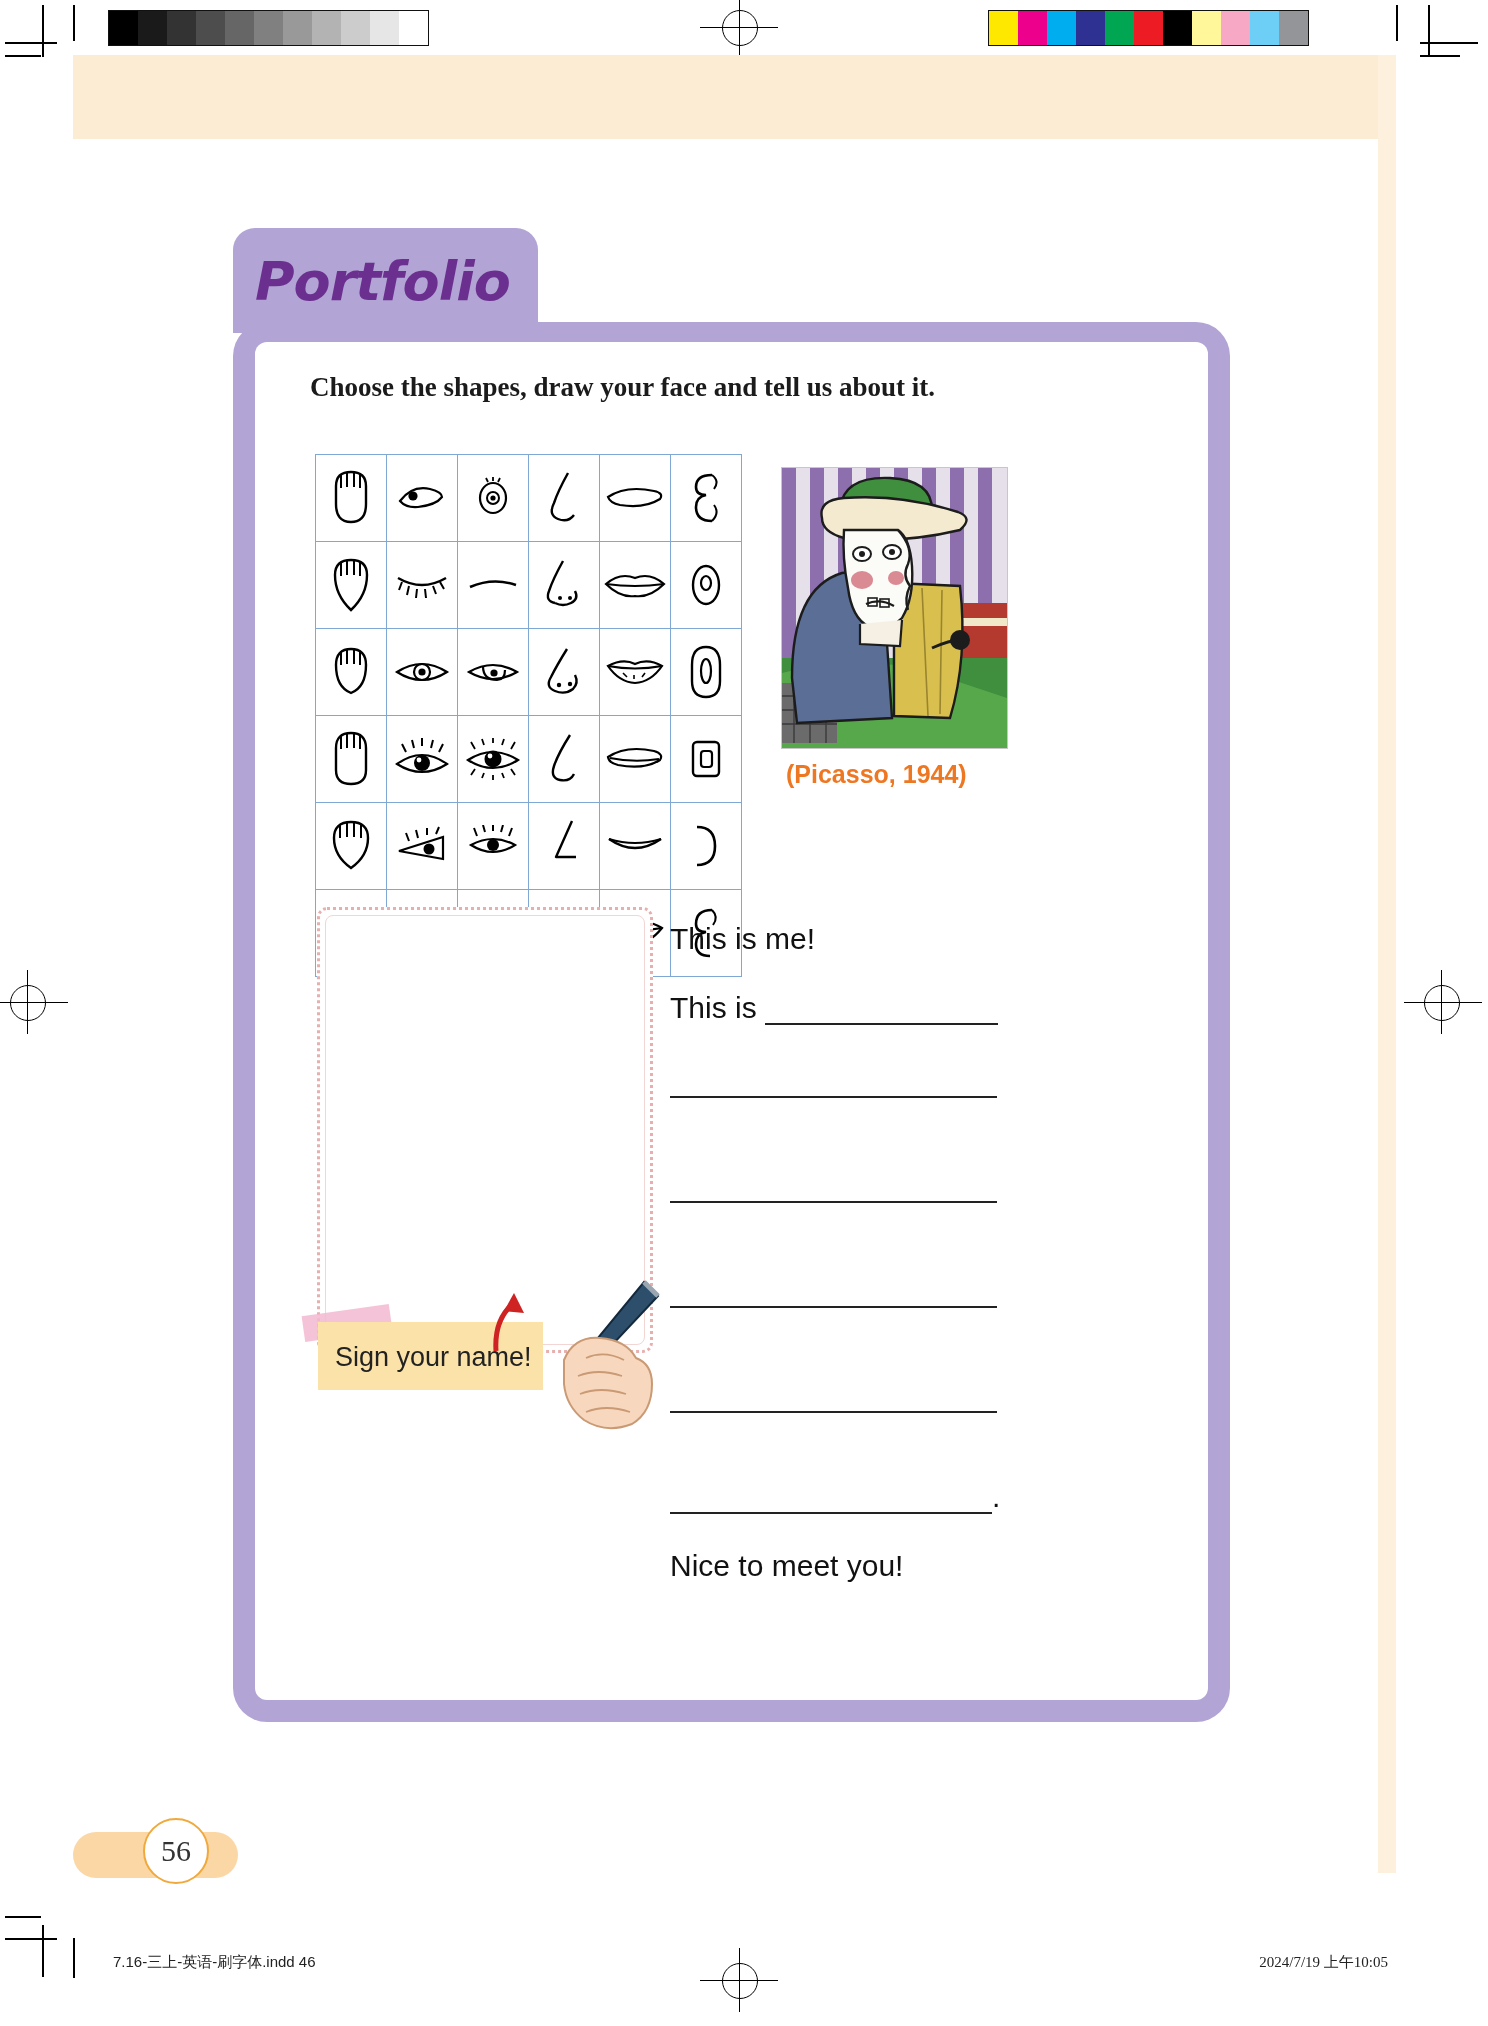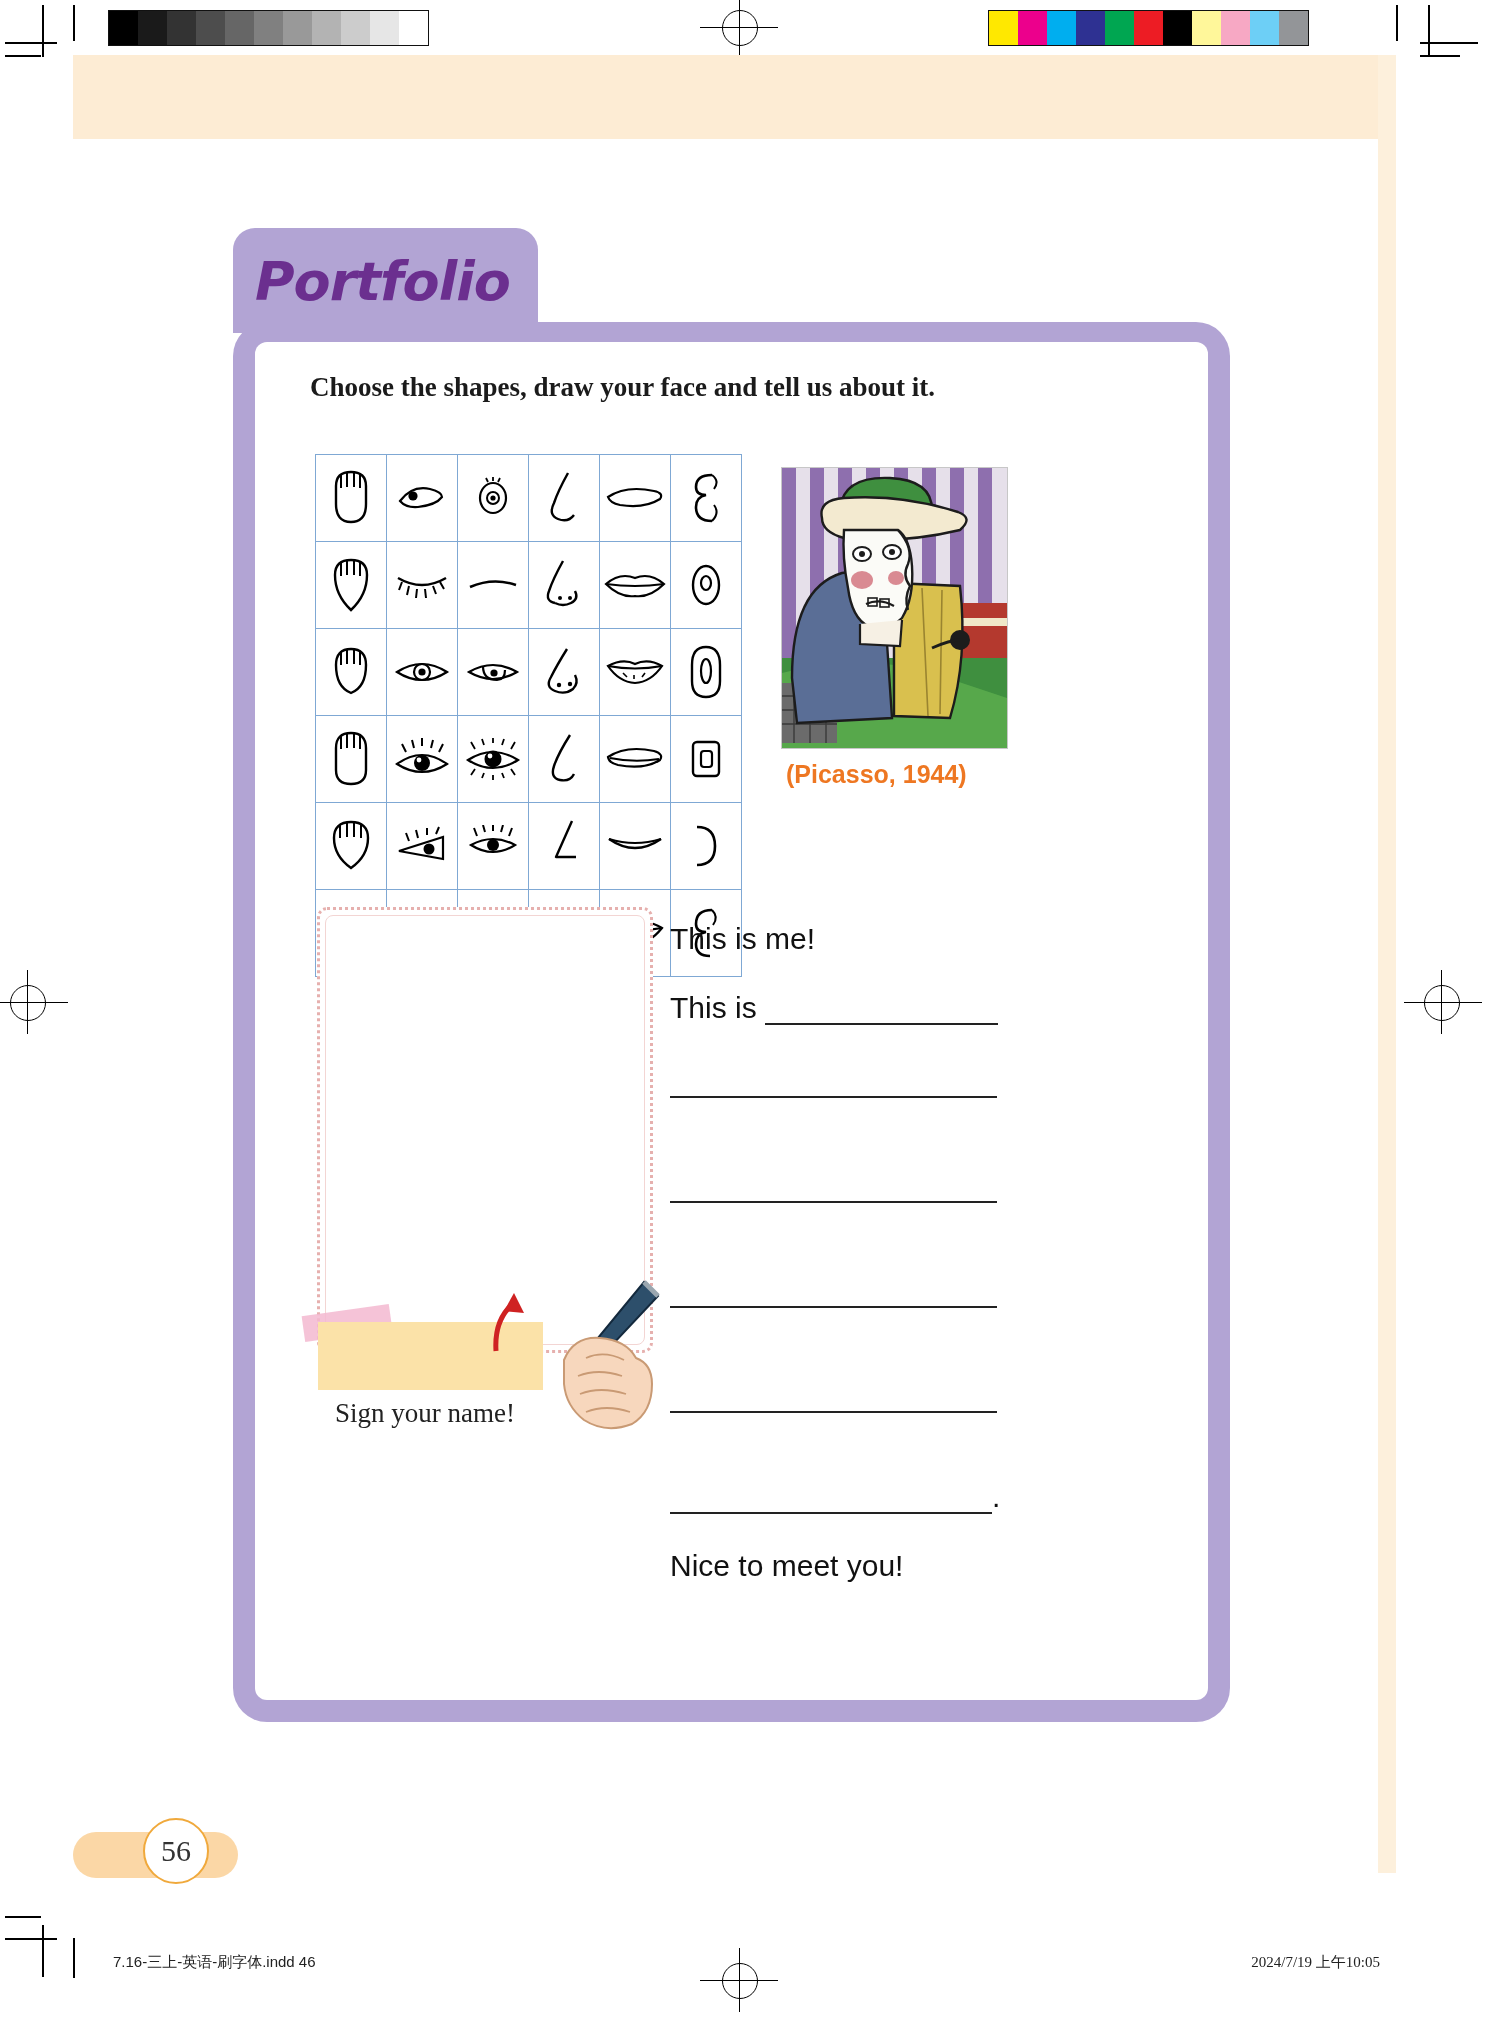--- a/index.html
+++ b/index.html
@@ -185,22 +185,22 @@
     position: absolute;
     left: 63px;
     top: 980px;
     width: 225px;
     height: 68px;
     background: #fbe2a8;
   }
   .sticky-label {
     position: absolute;
     left: 80px;
-    top: 1056px;
-    font-family: Liberation Serif, serif;
+    top: 1000px;
+    font-family: Liberation Sans, sans-serif;
     font-size: 27px;
     color: #222;
     font-style: normal;
   }
   .red-arrow {
     position: absolute;
     left: 233px;
     top: 943px;
     width: 48px;
     height: 70px;
@@ -272,21 +272,21 @@
   .footer-left {
     position: absolute;
     left: 113px;
     top: 1953px;
     font-family: Liberation Sans, sans-serif;
     font-size: 15px;
     color: #222;
   }
   .footer-right {
     position: absolute;
-    right: 108px;
+    right: 100px;
     top: 1953px;
     font-family: "Liberation Serif", serif;
     font-size: 15px;
     color: #222;
     margin-left: 34px;
   }
 </style>
 </head>
 <body>
 

